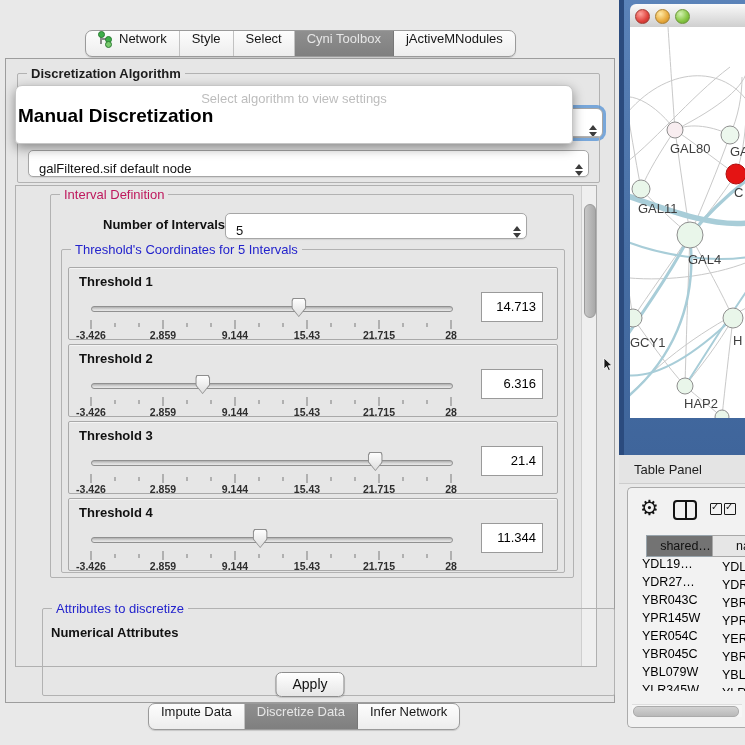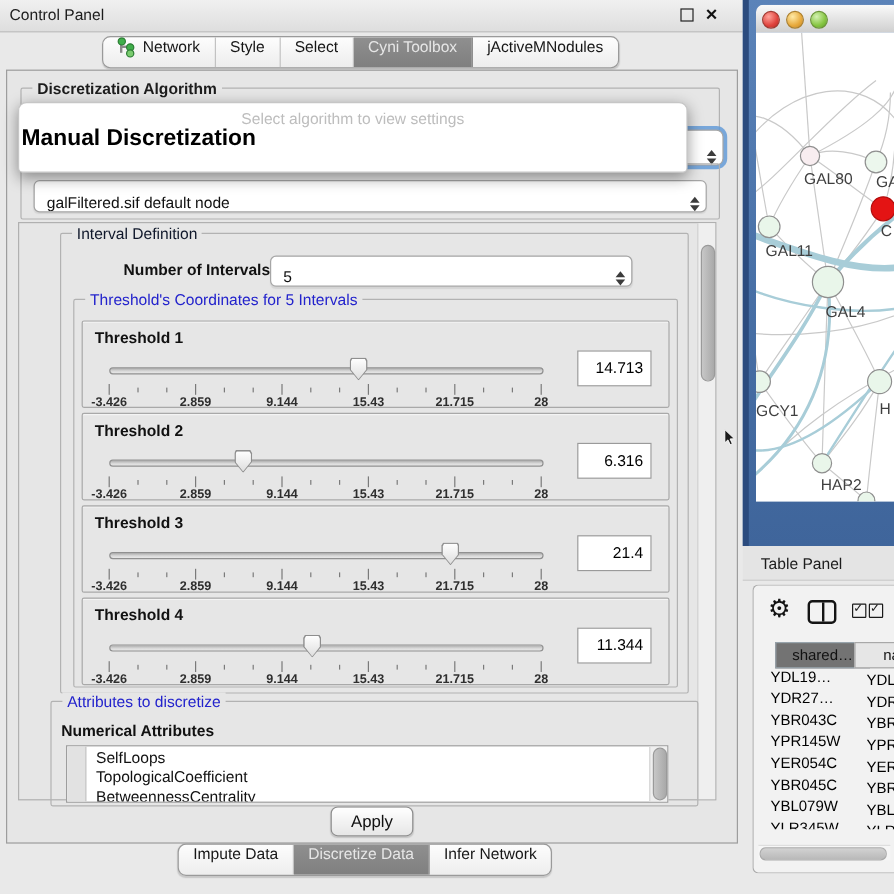--- a/index.html
+++ b/index.html
@@ -29,21 +29,21 @@
   .network-glyph i.n1{width:5px;height:5px;left:0;top:0;}
   .network-glyph i.n2{width:5px;height:5px;left:7px;top:5px;}
   .network-glyph i.n3{width:5px;height:5px;left:7px;top:10px;background:#7acb6e;}
   .network-glyph b{position:absolute;left:2px;top:2px;width:1.5px;height:11px;background:#8a8a8a;}
   .network-glyph u{position:absolute;left:2px;top:7px;width:7px;height:1.5px;background:#8a8a8a;}
   
   #content{position:absolute;left:5px;top:58px;width:608px;height:643px;
     border:1px solid #9d9d9d;background:#e6e6e6;}
   .fieldset{position:absolute;border:1px solid #b2b2b2;border-radius:2px;}
   .legend{position:absolute;top:-8px;left:9px;background:#e6e6e6;padding:0 4px;font-size:13px;color:#1d1d1d;}
-  .legend.green{color:#0f172a;text-align:center;}
+  .legend.green{color:#be185d;text-align:center;}
   .legend.blue{color:#2323cc;}
   .legend.bold{font-weight:bold;}
   
   .combo{position:absolute;background:#fff;border:1px solid #a6a6a6;border-radius:5px;
     font-size:13px;color:#111;display:flex;align-items:flex-end;
     box-shadow:inset 0 1px 0 rgba(255,255,255,.8),0 1px 1px rgba(0,0,0,.08);}
   .combo .val{padding-left:10px;flex:1;overflow:hidden;white-space:nowrap;}
   .stepper{width:18px;display:flex;flex-direction:column;align-items:center;justify-content:center;gap:2px;}
   .stepper i{width:0;height:0;border-left:4px solid transparent;border-right:4px solid transparent;}
   .stepper i.up{border-bottom:5px solid #3c3c3c;}
@@ -138,27 +138,20 @@
   
   #cursor{position:absolute;left:603px;top:358px;z-index:99;}
   svg text{font-family:"Liberation Sans",sans-serif;}
 </style>
 </head>
 <body>
 
 <div id="screen">
 
   <div id="left-window">
-    <div id="titlebar">
-      <span class="t">Control Panel</span>
-      <span class="tb-icon" id="float-icon">
-          <span class="sq"></span>
-        </span>
-      <span class="tb-icon" id="close-icon">✕</span>
-    </div>
 
     <div class="tab-group" id="top-tabs">
         <div class="tab">
           <span class="network-glyph">
             <b></b>
             <u></u>
             <i class="n1"></i>
             <i class="n2"></i>
             <i class="n3"></i>
           </span>
@@ -372,34 +365,23 @@
                       <span class="tick-label" style="left: 80%;">21.715</span>
                       <span class="tick-label" style="left: 100%;">28</span>
                     </div>
     </div>
     <div class="val-box">11.344</div>
   </div>
 </div>
           </div>
         </div>
 
-        <div class="fieldset" style="left:26px;top:398px;width:538px;height:86px;">
+        <div class="fieldset" style="left:26px;top:422px;width:538px;height:86px;padding-left:33px;">
           <span class="legend blue">Attributes to discretize</span>
           <span style="position:absolute;left:8px;top:16px;font-size:13px;font-weight:bold;color:#111;">Numerical Attributes</span>
-          <div id="attr-list">
-            <div id="attr-gutter"></div>
-            <div id="attr-items">
-                <div>SelfLoops</div>
-                <div>TopologicalCoefficient</div>
-                <div>BetweennessCentrality</div>
-              </div>
-            <div class="list-scroll">
-              <span class="thumb" style="top:1px;height:42px;"></span>
-            </div>
-          </div>
         </div>
       </div>
 
       <div id="apply-btn">Apply</div>
     </div>
 
     <div class="tab-group" id="bottom-tabs">
         <div class="tab">
           <span>Impute Data</span>
         </div>

